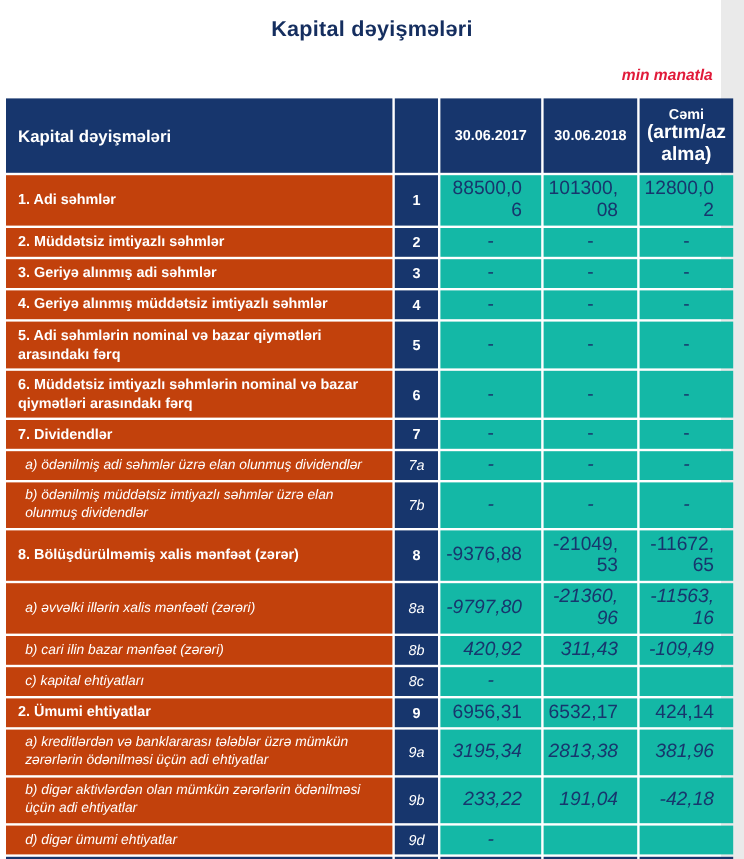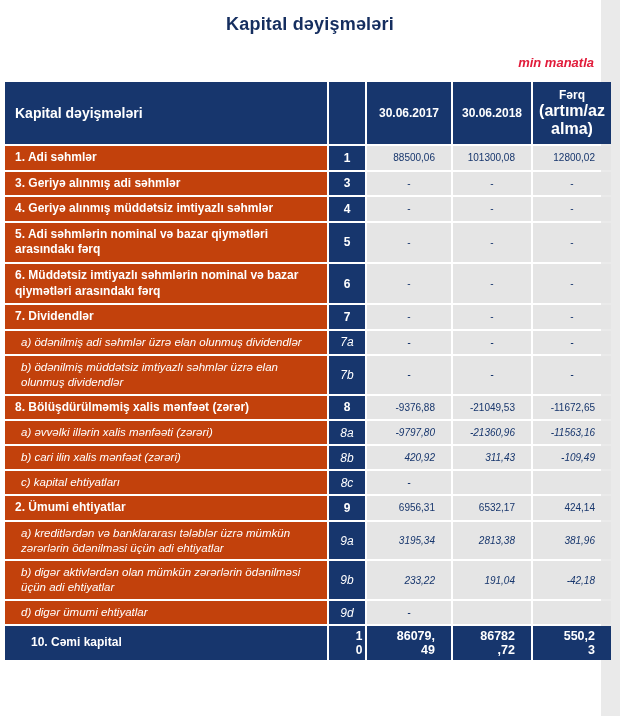--- a/index.html
+++ b/index.html
@@ -22,21 +22,21 @@
     width:598px;margin:10px 0 0 3px;
   }
   th,td{vertical-align:middle;word-wrap:break-word;}
   
   th{background:#17366d;color:#fff;font-size:12px;font-weight:bold;text-align:center;padding:6px 3px;}
   th.h-label{text-align:left;font-size:14px;padding-left:10px;}
   .h-diff-sub{display:block;font-size:16px;font-weight:bold;}
   
   td.c-label{background:#c2410c;color:#fff;font-size:12px;font-weight:bold;padding:4px 6px 4px 10px;line-height:1.3;}
   td.c-num{background:#17366d;color:#fff;font-size:12px;font-weight:bold;text-align:center;padding:3px 2px;}
-  td.c-val{background:#e5e5e5;color:#17366d;font-size:10px;text-align:right;padding:3px 16px 3px 4px;}
+  td.c-val{background:#14b8a6;color:#17366d;font-size:16px;text-align:right;padding:3px 16px 3px 4px;}
   td.c-val.dash{text-align:center;padding:3px 4px;}
   
   tr.row-sub td.c-label{font-weight:normal;font-style:italic;padding-left:16px;font-size:11.5px;}
   tr.row-sub td.c-num{font-style:italic;font-weight:normal;}
   tr.row-sub td.c-val{font-style:italic;}
   
   tr.row-total td{background:#17366d;color:#fff;font-weight:bold;padding-left:26px;}
   tr.row-total td.c-val{font-size:12.5px;margin-top:30px;}
 </style>
 </head>
@@ -53,32 +53,39 @@
     <col style="width:78px">
     <col style="width:78px">
   </colgroup>
   <thead>
     <tr>
       <th class="h-label">Kapital dəyişmələri</th>
       <th></th>
       <th>30.06.2017</th>
       <th>30.06.2018</th>
       <th>
-        <span>Fərq</span>
+        <span>Cəmi</span>
         <span class="h-diff-sub">(artım/azalma)</span>
       </th>
     </tr>
   </thead>
   <tbody>
       <tr class="row-main">
         <td class="c-label">1. Adi səhmlər</td>
         <td class="c-num">1</td>
         <td class="c-val">88500,06</td>
         <td class="c-val">101300,08</td>
         <td class="c-val">12800,02</td>
+      </tr>
+      <tr class="row-main">
+        <td class="c-label">2. Müddətsiz imtiyazlı səhmlər</td>
+        <td class="c-num">2</td>
+        <td class="c-val dash">-</td>
+        <td class="c-val dash">-</td>
+        <td class="c-val dash">-</td>
       </tr>
       <tr class="row-main">
         <td class="c-label">3. Geriyə alınmış adi səhmlər</td>
         <td class="c-num">3</td>
         <td class="c-val dash">-</td>
         <td class="c-val dash">-</td>
         <td class="c-val dash">-</td>
       </tr>
       <tr class="row-main">
         <td class="c-label">4. Geriyə alınmış müddətsiz imtiyazlı səhmlər</td>
@@ -130,21 +137,21 @@
         <td class="c-val">-11672,65</td>
       </tr>
       <tr class="row-sub">
         <td class="c-label">a) əvvəlki illərin xalis mənfəəti (zərəri)</td>
         <td class="c-num">8a</td>
         <td class="c-val">-9797,80</td>
         <td class="c-val">-21360,96</td>
         <td class="c-val">-11563,16</td>
       </tr>
       <tr class="row-sub">
-        <td class="c-label">b) cari ilin xalis mənfəət (zərəri)</td>
+        <td class="c-label">b) cari ilin bazar mənfəət (zərəri)</td>
         <td class="c-num">8b</td>
         <td class="c-val">420,92</td>
         <td class="c-val">311,43</td>
         <td class="c-val">-109,49</td>
       </tr>
       <tr class="row-sub">
         <td class="c-label">c) kapital ehtiyatları</td>
         <td class="c-num">8c</td>
         <td class="c-val dash">-</td>
         <td class="c-val"></td>

